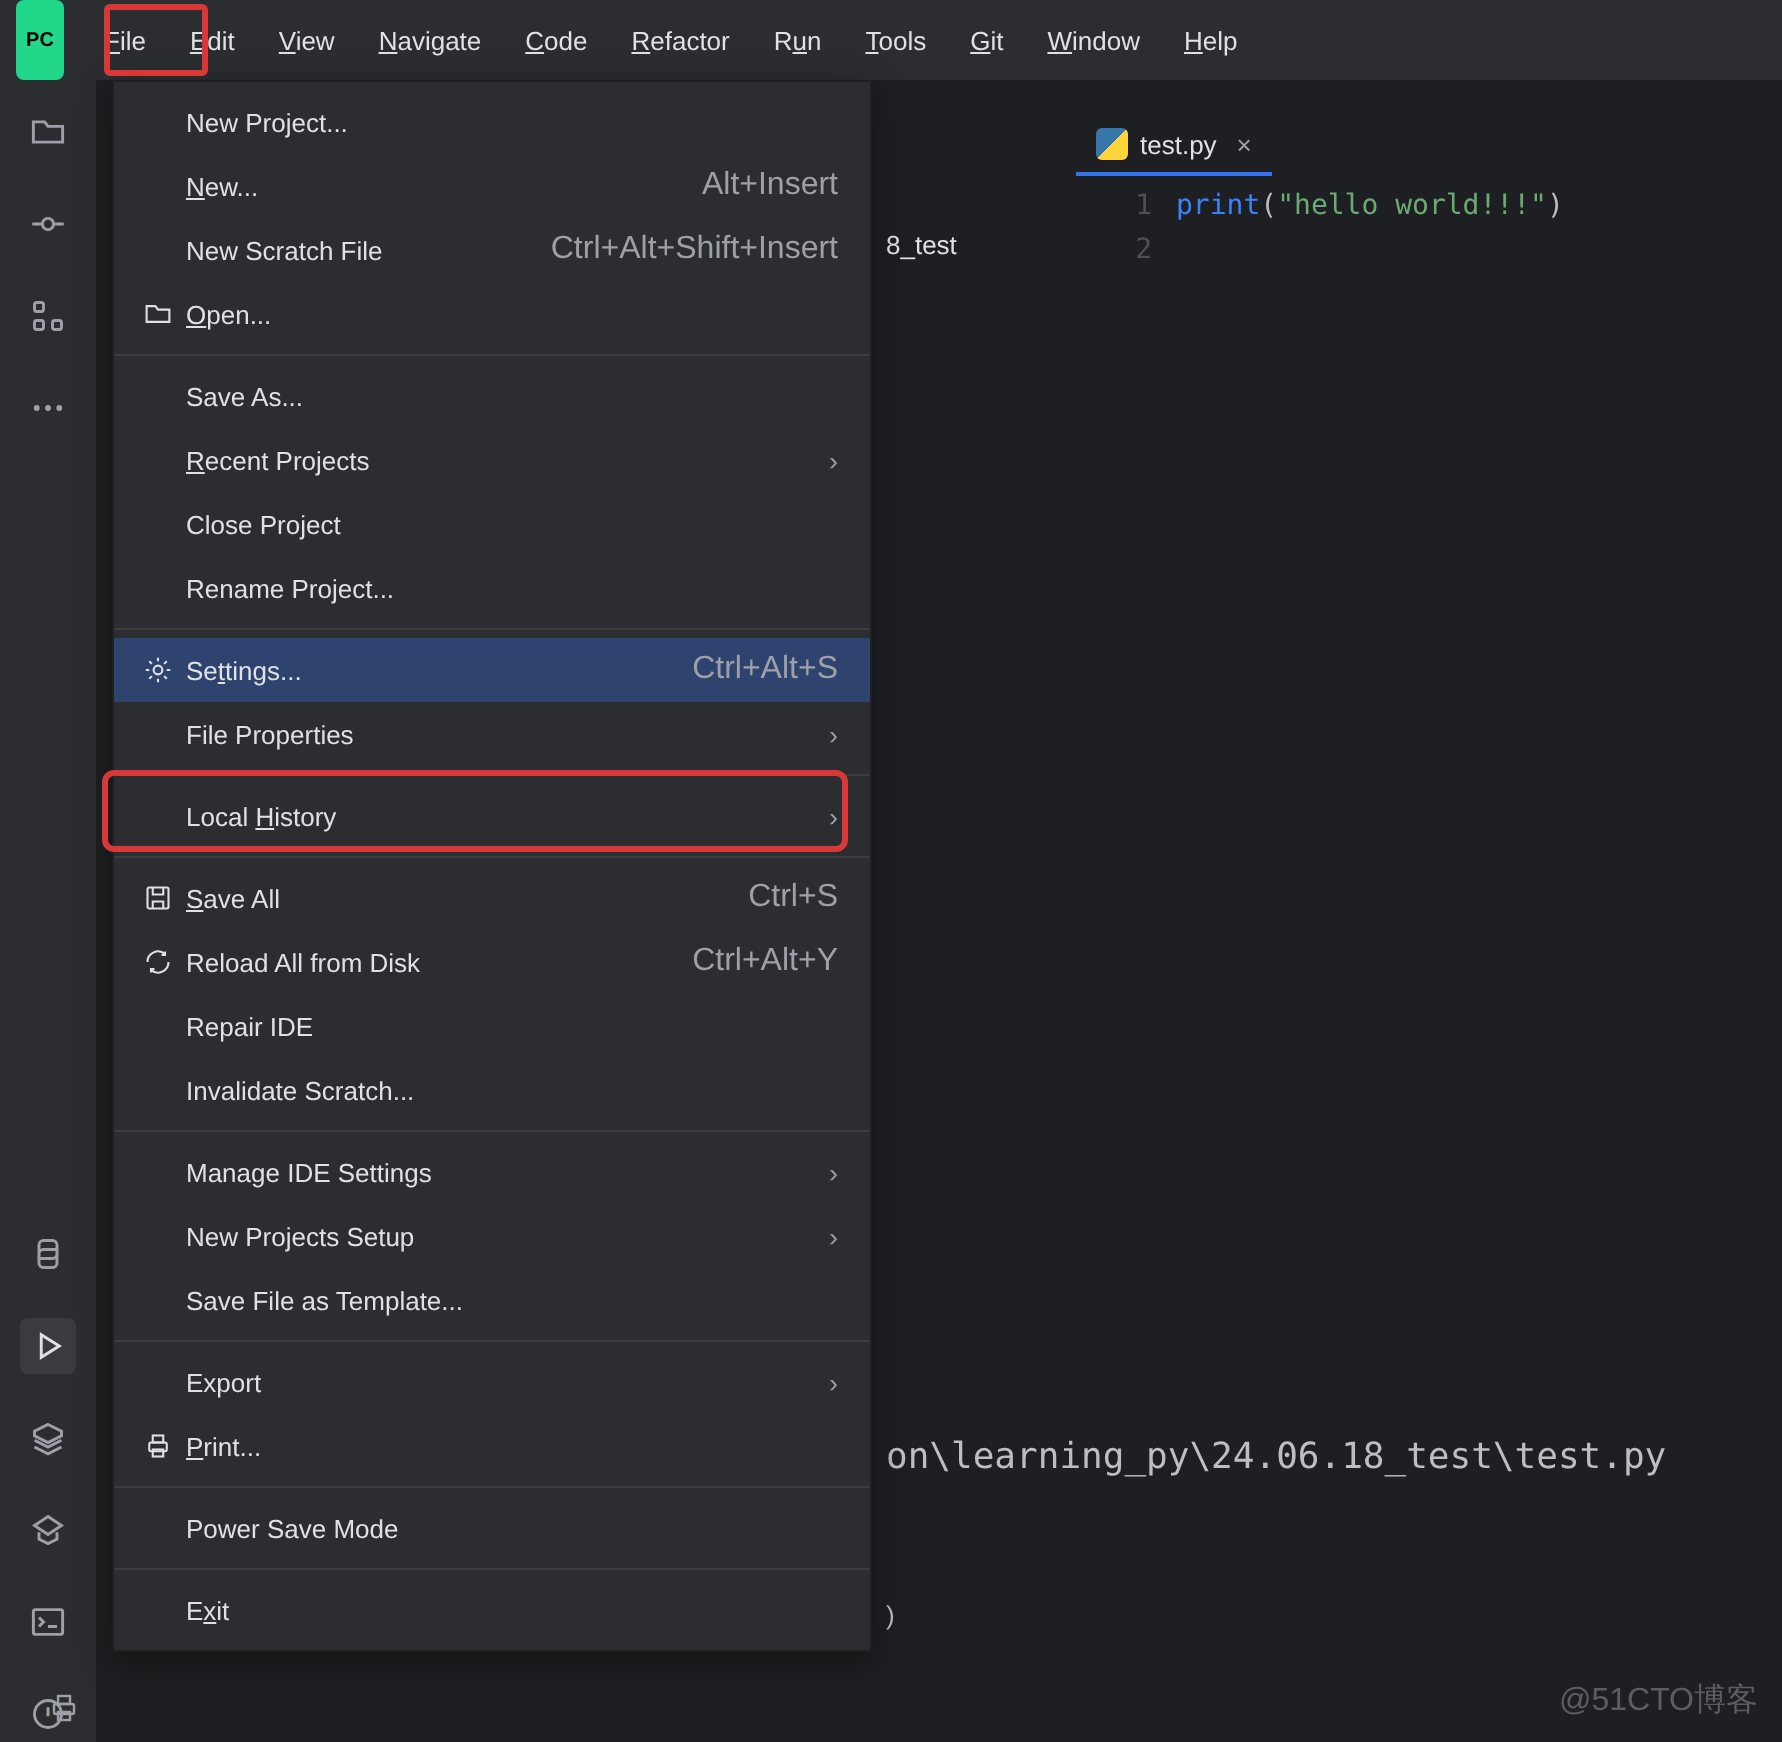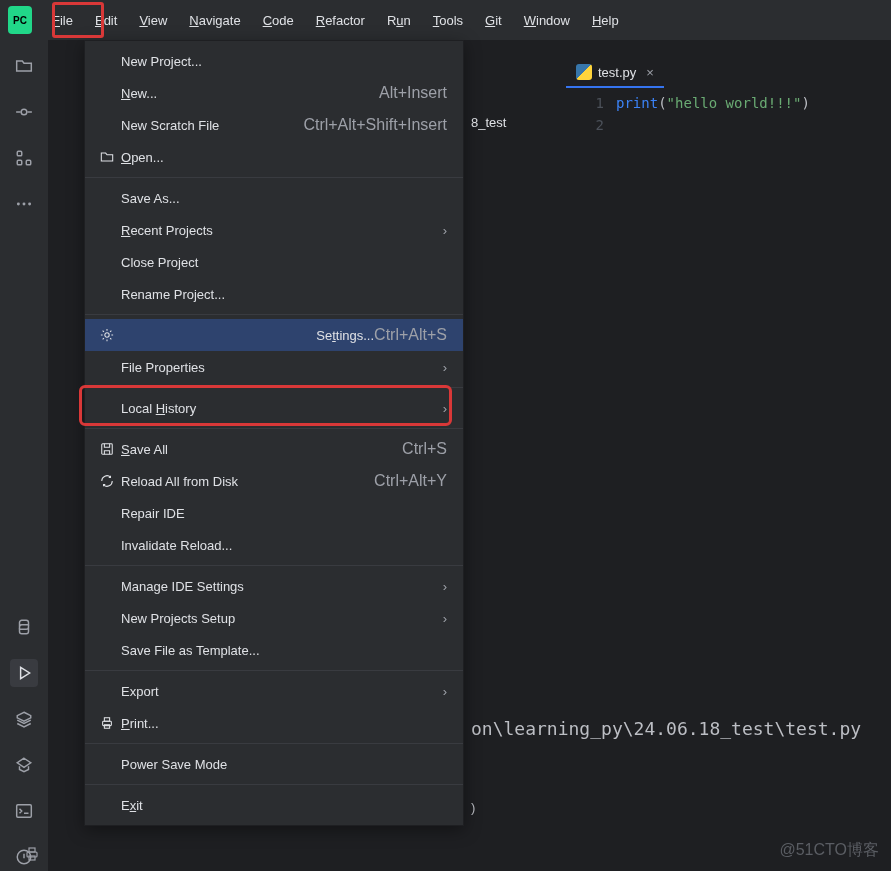--- a/index.html
+++ b/index.html
@@ -16,21 +16,21 @@
     .menubar {
       display: flex;
       align-items: center;
       height: 40px;
       padding: 0 8px;
       background: #2b2d30;
       gap: 2px;
     }
     .app-icon {
       width: 24px;
-      height: 28px;
+      height: 40px;
       background: #21d789;
       border-radius: 4px;
       display: flex;
       align-items: center;
       justify-content: center;
       font-weight: bold;
       font-size: 10px;
       color: #000;
       margin-right: 8px;
     }
@@ -78,21 +78,20 @@
     }
     .tool-icon.active {
       background: #393b40;
       color: #dfe1e5;
     }
     .tool-icon svg { width: 18px; height: 18px; }
     .content-area {
       flex: 1;
       position: relative;
       background: #1e1f22;
-      margin-left: 28px;
     }
     .dropdown-menu {
       position: absolute;
       left: 8px;
       top: 0;
       width: 380px;
       background: #2b2d30;
       border: 1px solid #1e1f22;
       box-shadow: 0 4px 16px rgba(0,0,0,0.4);
       z-index: 50;
@@ -102,21 +101,20 @@
       display: flex;
       align-items: center;
       height: 32px;
       padding: 0 16px 0 12px;
       color: #dfe1e5;
       cursor: pointer;
       position: relative;
     }
     .dropdown-item.selected {
       background: #2e436e;
-      text-align: right;
     }
     .dropdown-item .icon-slot {
       width: 20px;
       display: flex;
       align-items: center;
       justify-content: center;
       margin-right: 4px;
     }
     .dropdown-item .icon-slot svg { width: 14px; height: 14px; }
     .dropdown-item .label { flex: 1; }
@@ -379,21 +377,21 @@
           </span>
           <span class="label">Reload All from Disk</span>
           <span class="shortcut">Ctrl+Alt+Y</span>
         </div>
         <div class="dropdown-item">
           <span class="icon-slot"></span>
           <span class="label">Repair IDE</span>
         </div>
         <div class="dropdown-item">
           <span class="icon-slot"></span>
-          <span class="label">Invalidate Reload...</span>
+          <span class="label">Invalidate Scratch...</span>
         </div>
         <div class="dropdown-separator"></div>
         <div class="dropdown-item">
           <span class="icon-slot"></span>
           <span class="label">Manage IDE Settings</span>
           <span class="arrow">›</span>
         </div>
         <div class="dropdown-item">
           <span class="icon-slot"></span>
           <span class="label">New Projects Setup</span>

